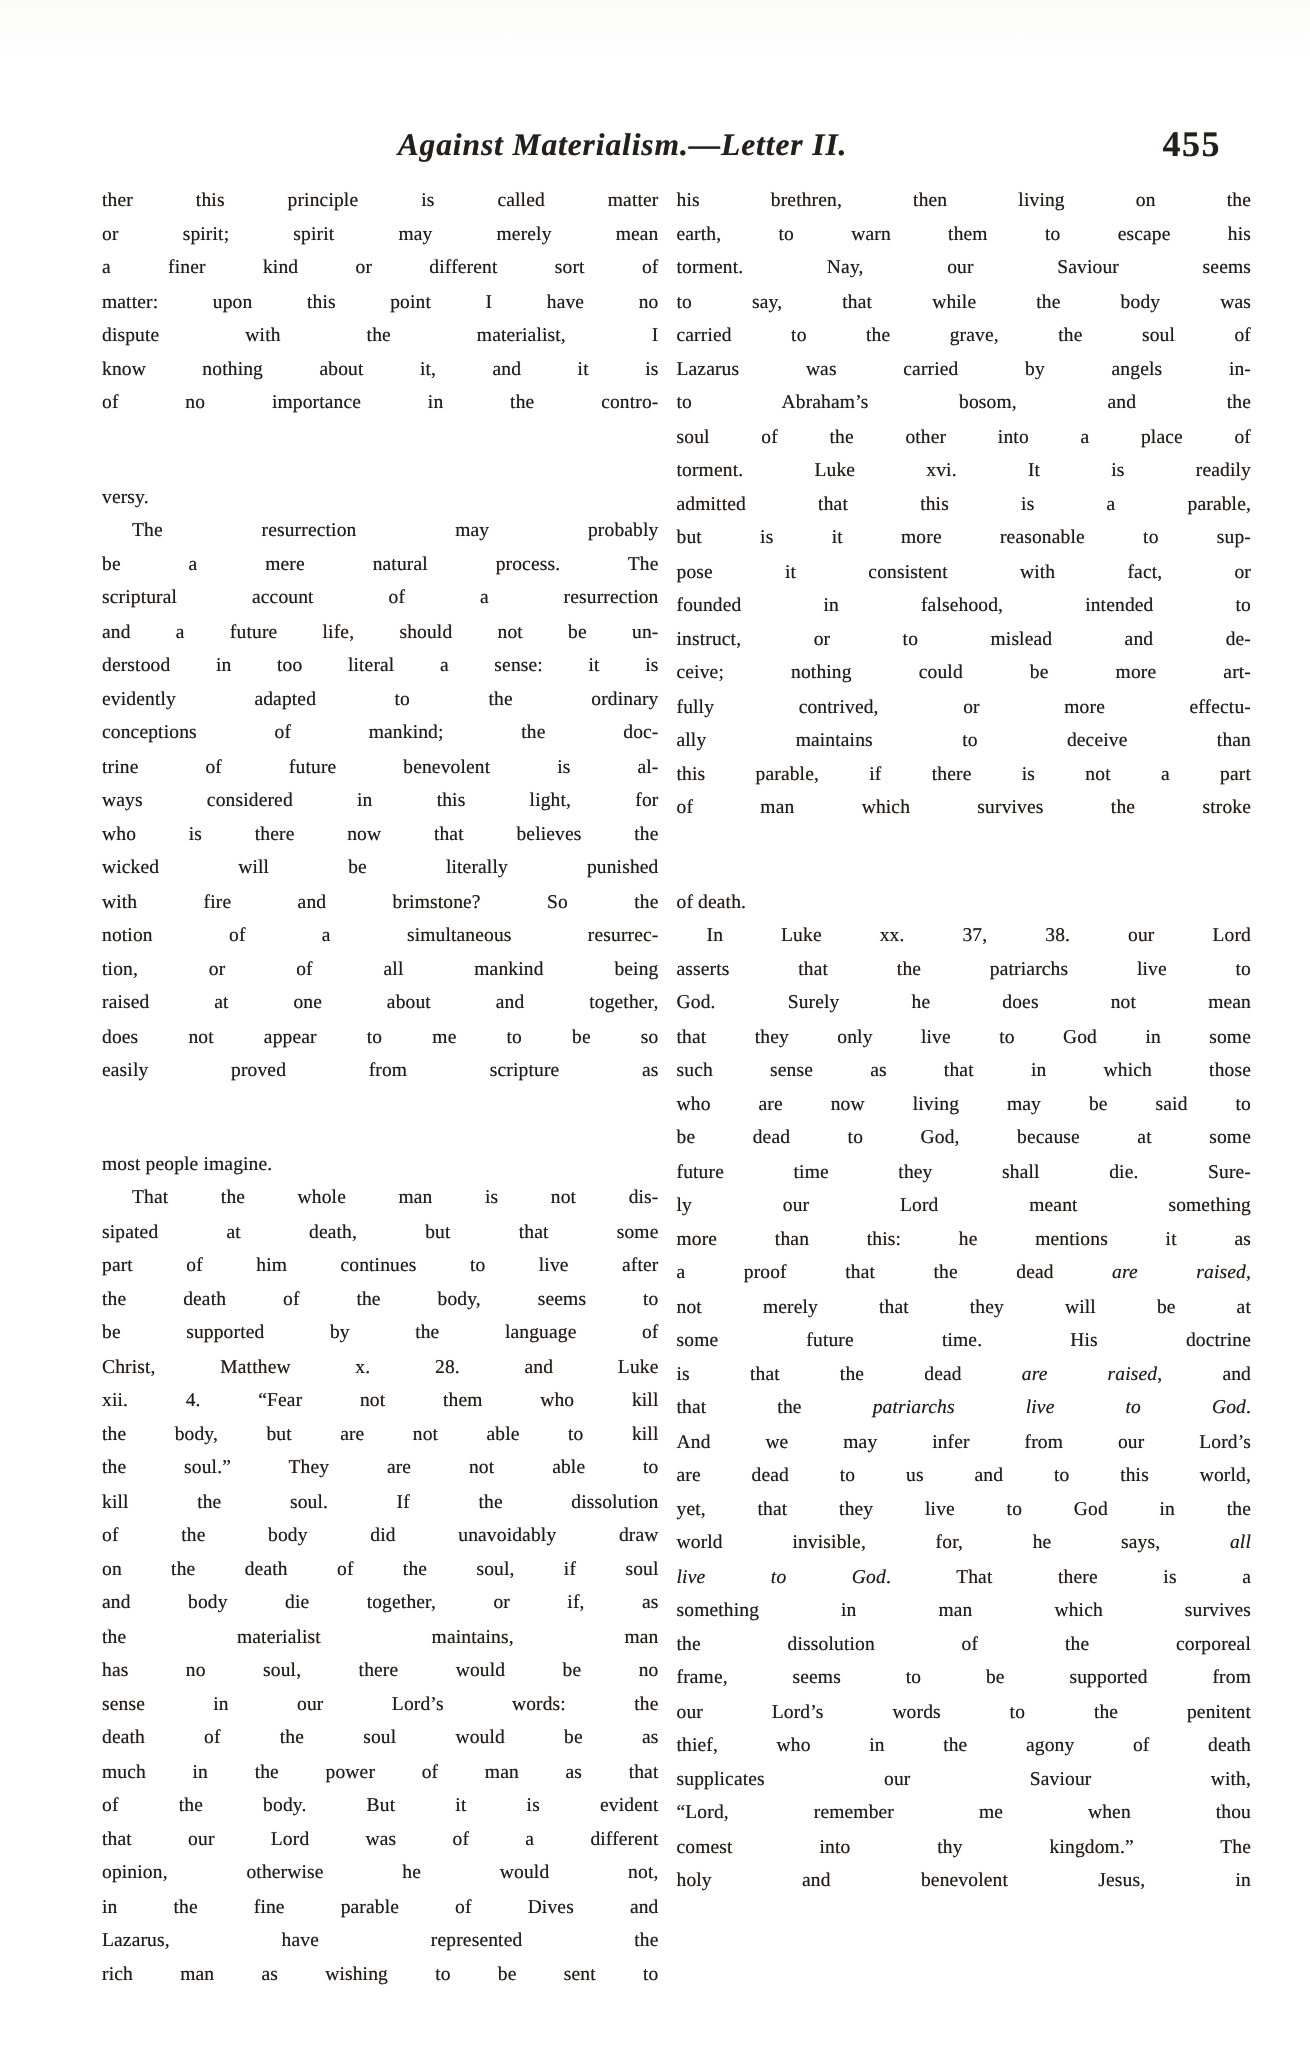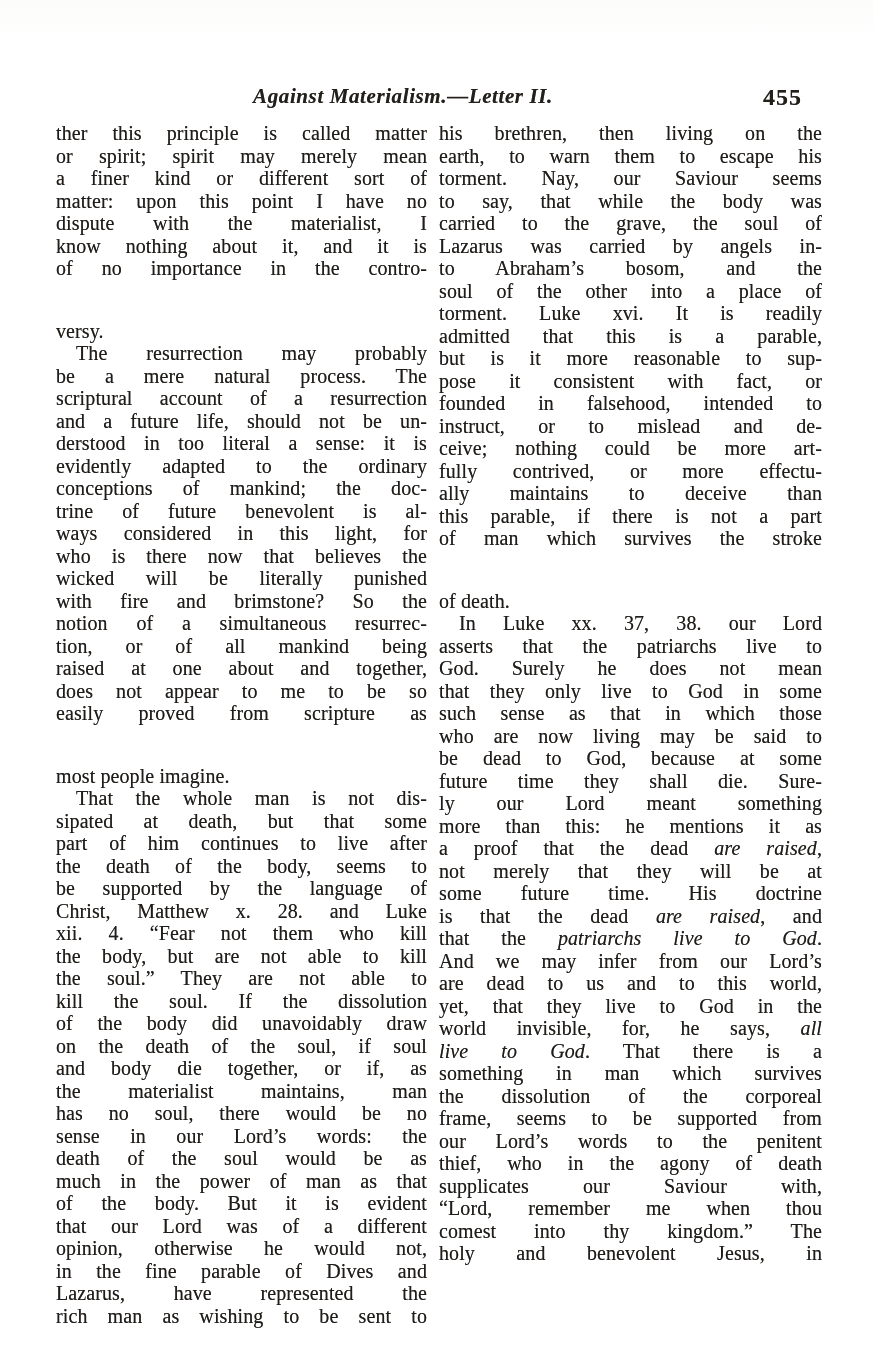--- a/index.html
+++ b/index.html
@@ -16,21 +16,21 @@
     color: #1f1c19;
   }
   .scan-page {
     position: absolute;
     left: 0; top: 0;
     width: 873px; height: 1367px;
     background: linear-gradient(180deg, #fbfbfa 0%, #ffffff 3%, #ffffff 100%);
   }
   .text-block {
     position: absolute;
-    left: 56px;
+    left: 68px;
     top: 84px;
     width: 766px;
   }
   .page-header {
     position: relative;
     height: 38px;
     text-align: center;
     padding-right: 72px;
   }
   .page-title {
@@ -51,21 +51,21 @@
     letter-spacing: 1px;
     color: #23201c;
     text-shadow: 0 0 0.5px rgba(25,22,18,0.55);
   }
   .columns {
     display: flex;
     gap: 12px;
     margin-top: 0px;
   }
   .col {
-    font-size: 20px;
+    font-size: 13px;
     line-height: 22.5px;
     text-shadow: 0 0 0.45px rgba(25,22,18,0.6);
   }
   .col-left  { width: 371px; }
   .col-right { width: 383px; }
   .line {
     text-align: justify;
     text-align-last: justify;
     white-space: normal;
     letter-spacing: 0.1px;

